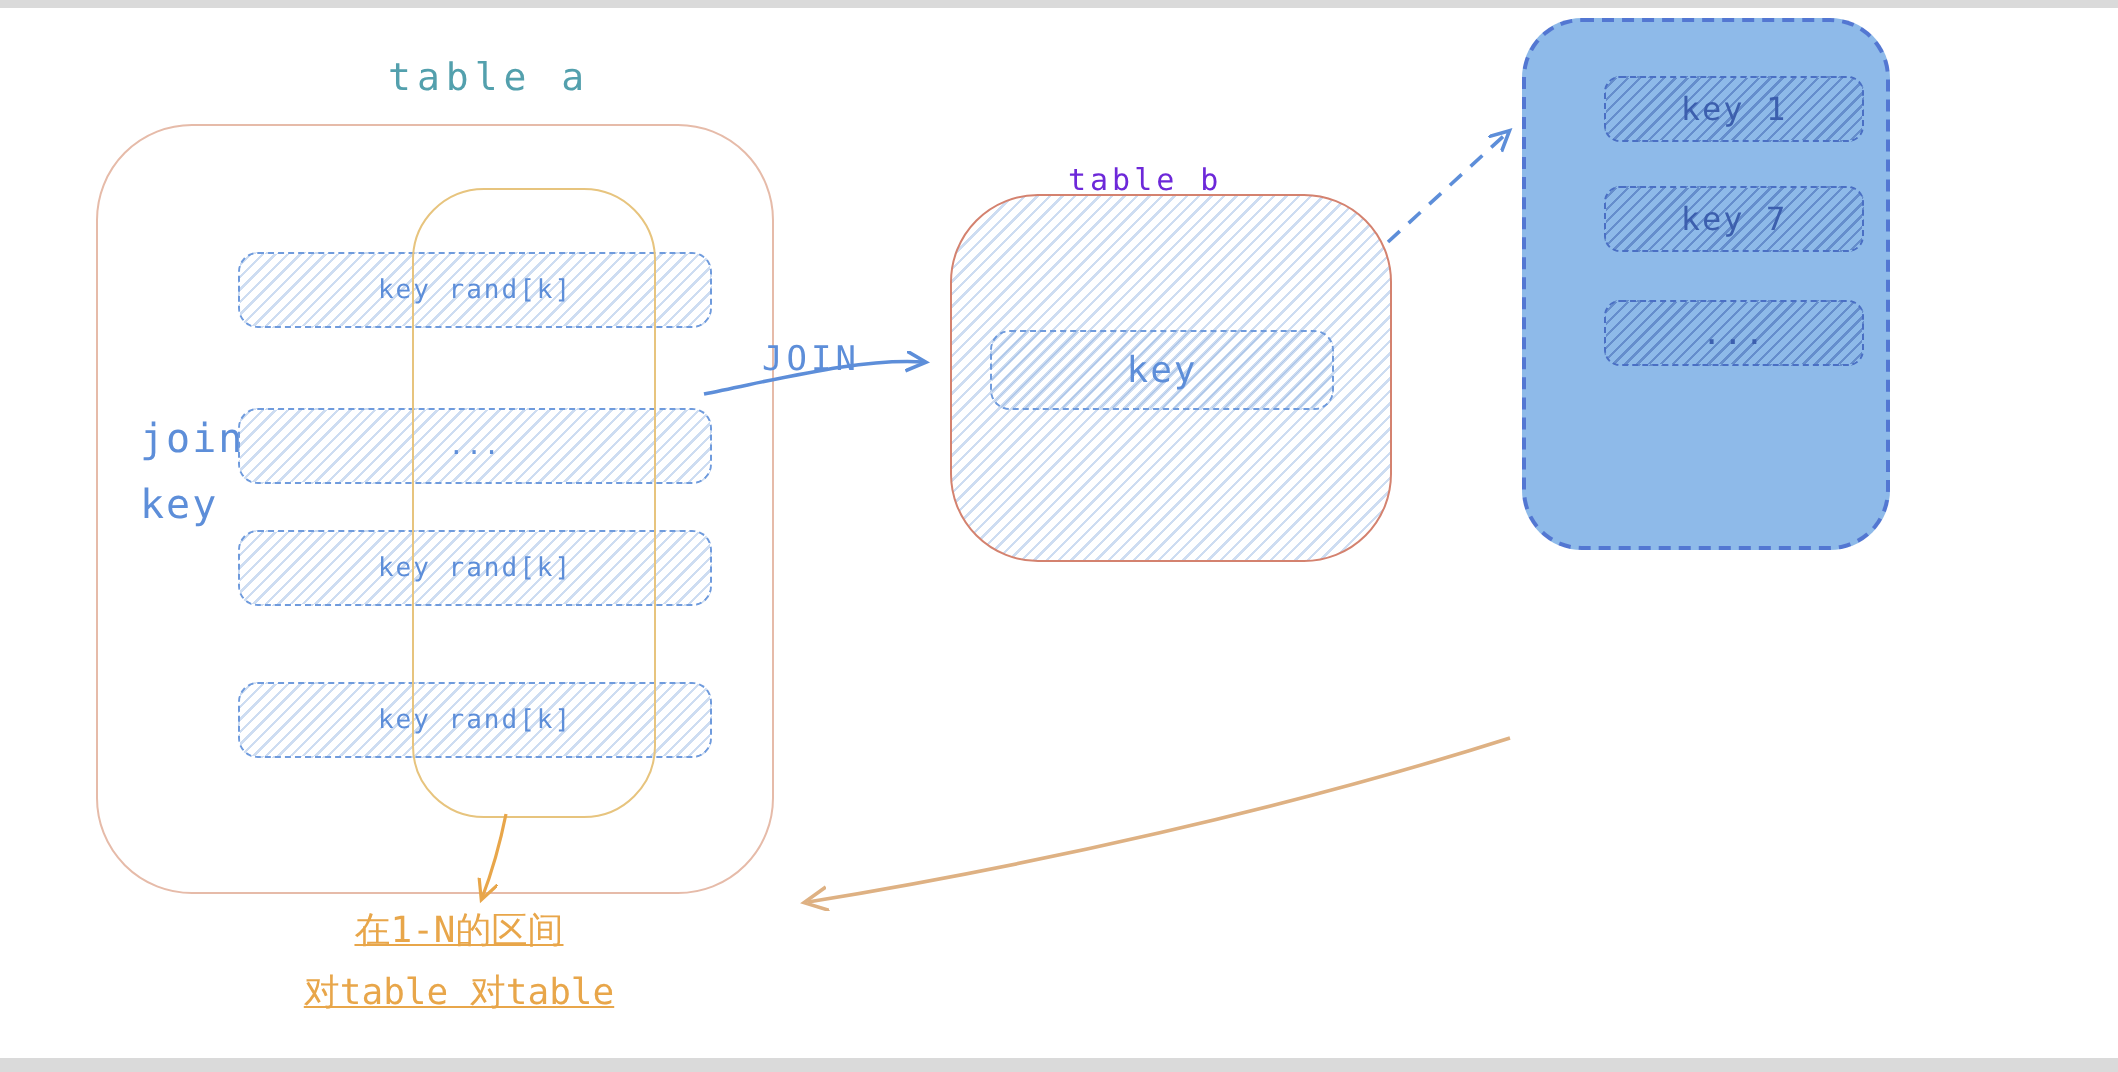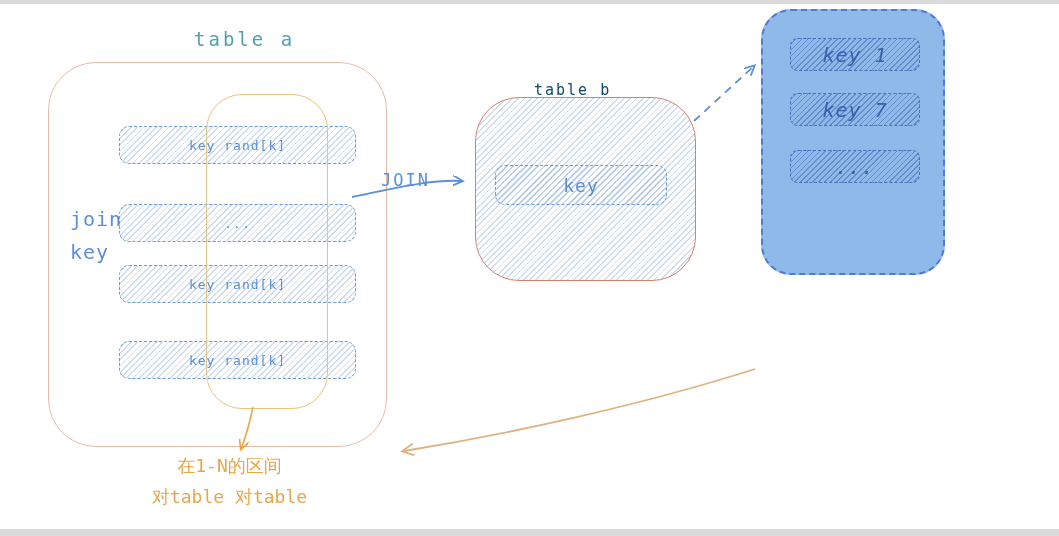--- a/index.html
+++ b/index.html
@@ -51,44 +51,44 @@
   .join-label{
     position:absolute;left:381px;top:170px;color:#5d8ed9;font-size:17px;
     letter-spacing:2px;white-space:nowrap;
   }
 
   .table-b{
     position:absolute;left:475px;top:97px;width:221px;height:184px;
     border:1.6px solid #d4826f;border-radius:44px;box-sizing:border-box;
   }
   .title-b{
-    position:absolute;left:534px;top:81px;color:#0c4a6e;font-size:15px;
+    position:absolute;left:534px;top:81px;color:#6d28d9;font-size:15px;
     letter-spacing:2px;white-space:nowrap;
   }
   .row-b{
     position:absolute;left:495px;top:165px;width:172px;height:40px;
     border:1.6px dashed #6f9bdd;border-radius:10px;
     color:#5d8ed9;font-size:18px;letter-spacing:1px;
     display:flex;align-items:center;justify-content:center;box-sizing:border-box;
   }
 
   .right-box{
     position:absolute;left:761px;top:9px;width:184px;height:266px;
     background:#8ebae9;border:2.5px dashed #5377d2;border-radius:30px;box-sizing:border-box;
   }
   .row-r{
-    position:absolute;left:27px;width:130px;height:33px;
+    position:absolute;left:39px;width:130px;height:33px;
     border:1.8px dashed #4a6fc4;border-radius:8px;
-    color:#3c5fae;font-size:20px;letter-spacing:1px;
-    display:flex;align-items:center;justify-content:center;box-sizing:border-box;font-style:italic;
+    color:#3c5fae;font-size:16px;letter-spacing:1px;
+    display:flex;align-items:center;justify-content:center;box-sizing:border-box;
   }
   .row-r1{top:27px;} .row-r2{top:82px;} .row-r3{top:139px;} .row-r4{top:199px;}
 
   .annot{position:absolute;color:#e8a64a;text-align:center;}
-  .annot-a{left:92px;top:450px;width:275px;font-size:18px;line-height:31px;}
+  .annot-a{left:92px;top:450px;width:275px;font-size:18px;line-height:31px;text-decoration:underline;}
   .annot-b{left:738px;top:292px;width:245px;font-size:19px;line-height:36px;}
 
   .arrows{position:absolute;left:0;top:0;width:1059px;height:536px;pointer-events:none;}
 </style>
 </head>
 <body>
 
 <div class="canvas">
 
   <div class="edge-strip edge-top"></div>

